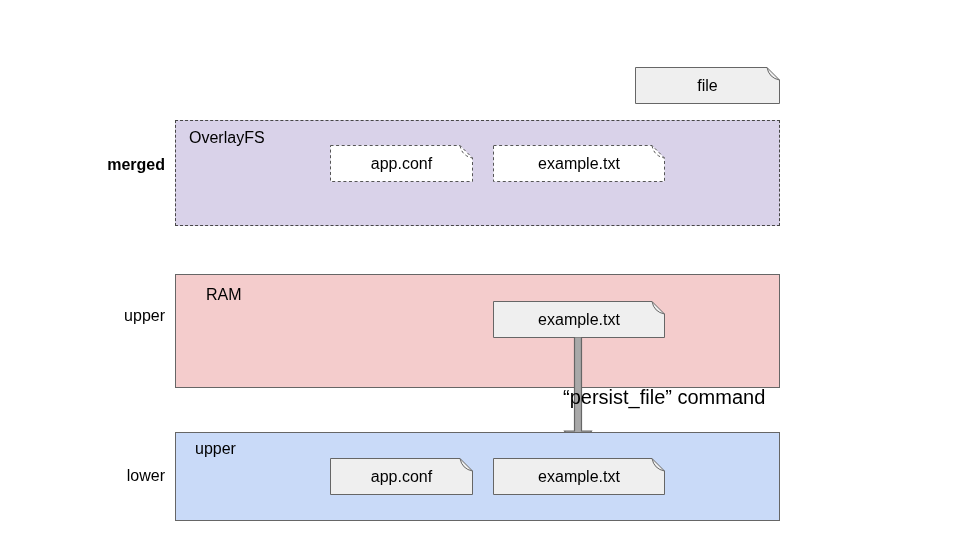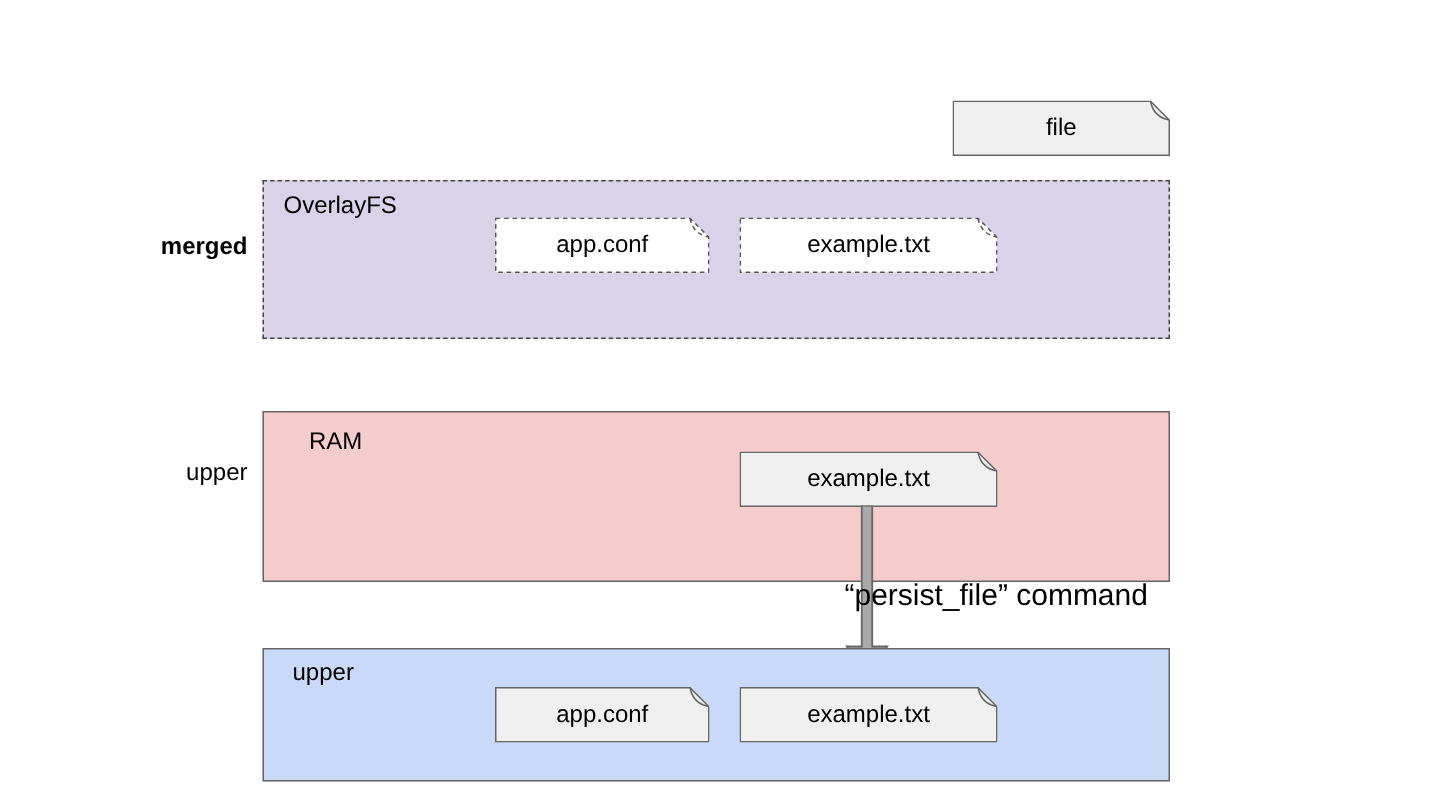--- a/index.html
+++ b/index.html
@@ -45,20 +45,21 @@
   <div class="file-shape" style="left:635px;top:19px;">
     <svg width="145" height="37" viewBox="0 0 145 37">
       <path class="file-body-solid" d="M0.5,0.5 L132,0.5 L144.5,13 L144.5,36.5 L0.5,36.5 Z"></path>
       <path class="file-fold-solid" d="M132,0.5 Q134,11 144.5,13"></path>
     </svg>
     <span class="file-label">file</span>
   </div>
 
   <div class="row-label" style="left:55px;top:107px;font-weight:bold;">merged</div>
   <div class="row-label" style="left:55px;top:258px;">upper</div>
+  <div class="row-label" style="left:55px;top:418px;">lower</div>
 
   <div class="layer-box layer-merged">
     <div class="layer-title title-merged">OverlayFS</div>
     <div class="file-shape" style="left:154px;top:24px;">
       <svg width="143" height="37" viewBox="0 0 143 37">
         <path class="file-body-dashed" d="M0.5,0.5 L130,0.5 L142.5,13 L142.5,36.5 L0.5,36.5 Z"></path>
         <path class="file-fold-dashed" d="M130,0.5 Q132,11 142.5,13"></path>
       </svg>
       <span class="file-label">app.conf</span>
     </div>

